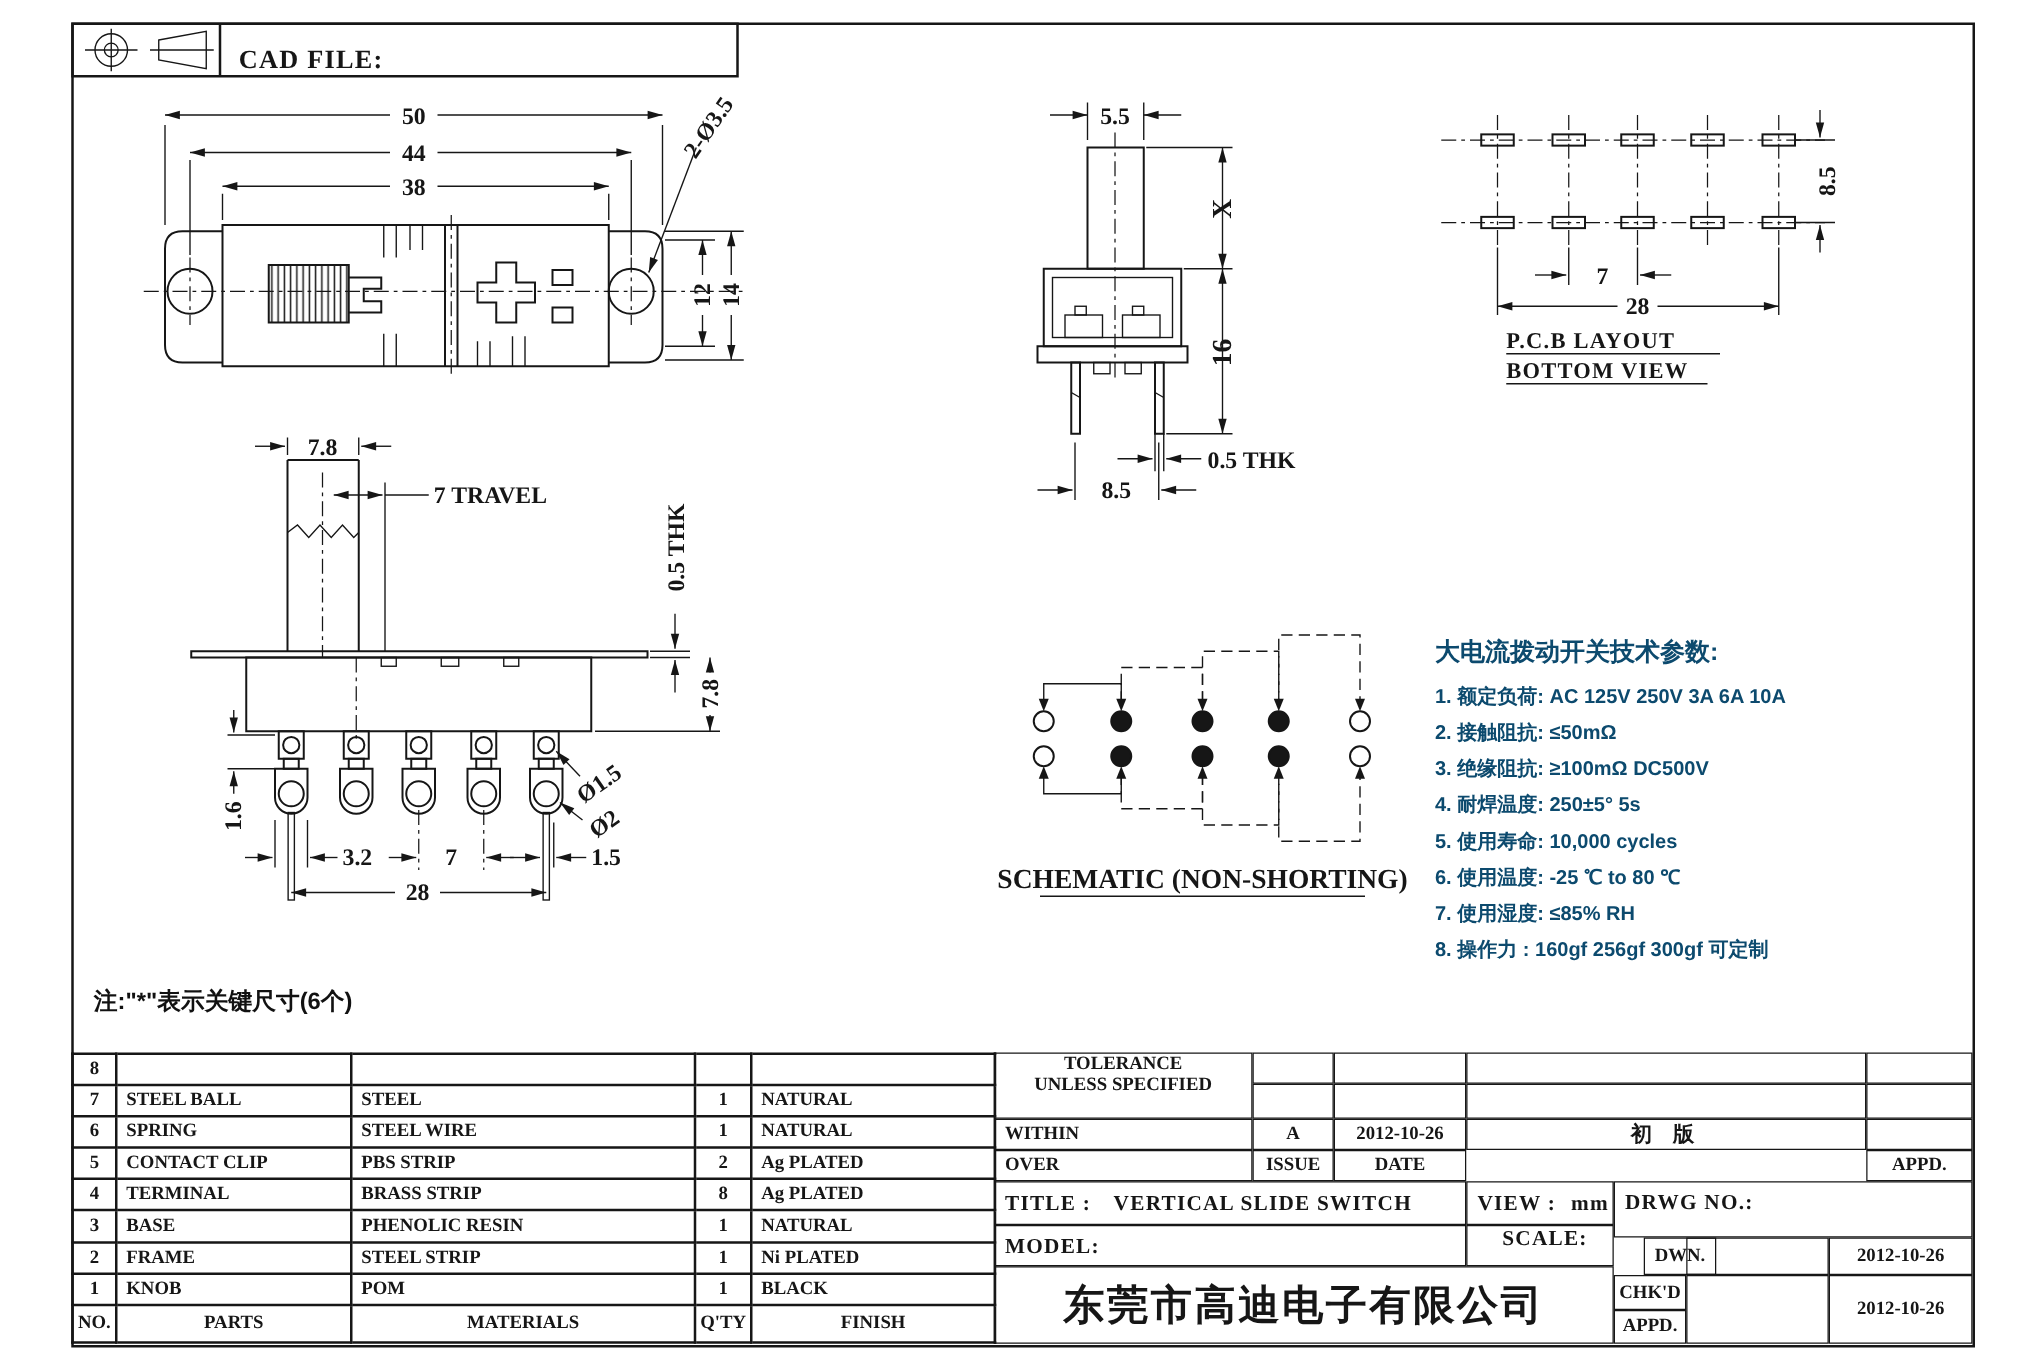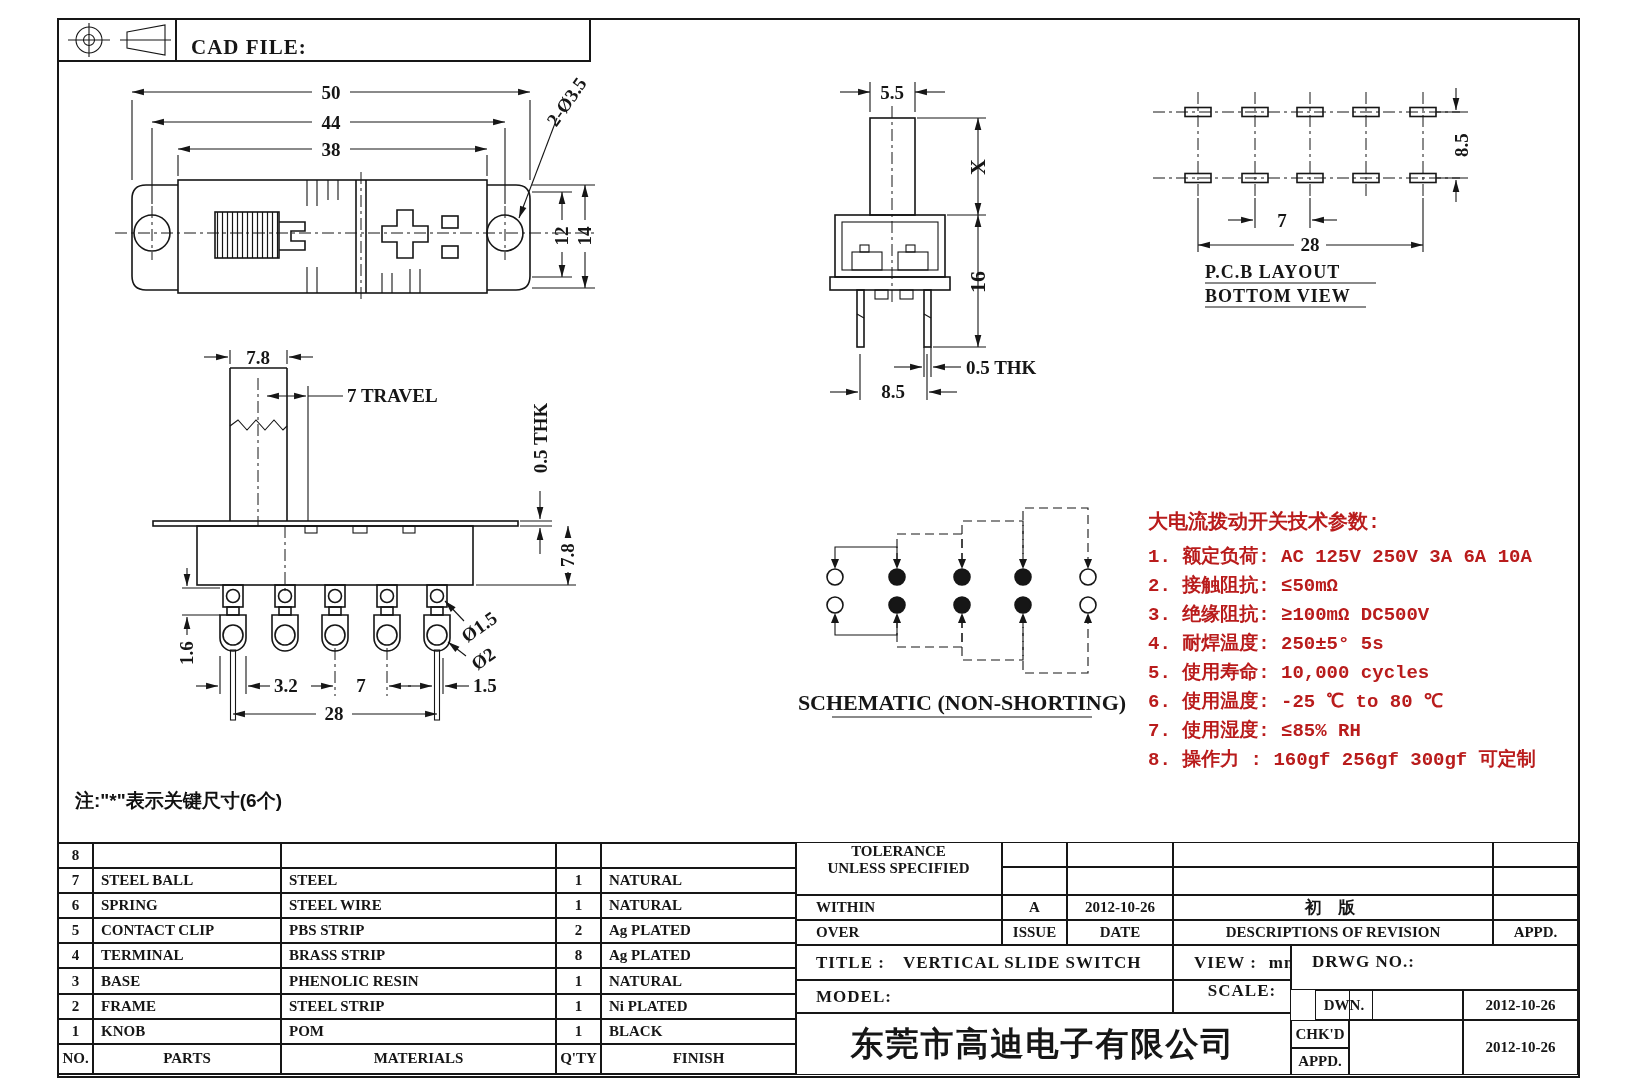--- a/index.html
+++ b/index.html
@@ -14,36 +14,36 @@
   svg{position:absolute;overflow:visible;}
   .ln{stroke:#161616;fill:none;stroke-width:1.6;}
   .thin{stroke:#161616;fill:none;stroke-width:1.1;}
   .dd{stroke:#161616;fill:none;stroke-width:1;stroke-dasharray:12 4 3 4;}
   .dash{stroke-dasharray:9 5;}
   .dt{font:bold 19px "Liberation Serif",serif;fill:#161616;}
   .dt2{font:bold 22px "Liberation Serif",serif;fill:#161616;}
   .cap{font:bold 18px "Liberation Serif",serif;fill:#161616;letter-spacing:1px;}
   .arrow{fill:#161616;stroke:none;}
   .specs{position:absolute;left:1148px;top:508px;width:445px;
-         font-family:Liberation Mono, monospace;font-weight:bold;color:#b91c1c;}
+         font-family:Liberation Sans, sans-serif;font-weight:bold;color:#0c4a6e;}
   .specs .t{font-size:20px;margin-bottom:8px;}
-  .specs .i{font-size:19px;line-height:29px;white-space:nowrap;}
+  .specs .i{font-size:16px;line-height:29px;white-space:nowrap;}
   .note{position:absolute;left:75px;top:788px;font-family:"Liberation Sans",sans-serif;
         font-weight:bold;font-size:19px;color:#111;}
   
   table.parts{position:absolute;left:57px;top:842px;width:738px;height:233px;
       border-collapse:collapse;table-layout:fixed;font:bold 15px "Liberation Serif",serif;color:#161616;}
   table.parts td{border:2px solid #161616;padding:0 0 0 7px;overflow:hidden;white-space:nowrap;}
   table.parts td.c{text-align:center;padding:0;}
   
   .tb{position:absolute;left:795px;top:842px;width:783px;height:233px;}
   .tc{position:absolute;border:1.7px solid #161616;box-sizing:border-box;display:flex;
       align-items:center;font:bold 15px "Liberation Serif",serif;color:#161616;overflow:hidden;white-space:nowrap;}
   .tc.center{justify-content:center;}
-  .tc.pl{padding-left:20px;}
+  .tc.pl{padding-left:8px;}
   .company{font-family:"Liberation Sans",sans-serif;font-size:33px;font-weight:bold;letter-spacing:2px;}
   .cjk{font-family:"Liberation Sans",sans-serif;font-size:17px;letter-spacing:6px;}
   .ttl{font-size:17px;letter-spacing:1px;}
 </style>
 </head>
 <body>
 
 <div class="sheet">
 
   <div class="frame"></div>
@@ -440,21 +440,20 @@
     <div class="tc" style="left:207px;top:25px;width:65px;height:28px;"></div>
     <div class="tc center" style="left:207px;top:53px;width:65px;height:25px;">A</div>
     <div class="tc center" style="left:207px;top:78px;width:65px;height:25px;">ISSUE</div>
     <div class="tc" style="left:272px;top:0;width:106px;height:25px;"></div>
     <div class="tc" style="left:272px;top:25px;width:106px;height:28px;"></div>
     <div class="tc center" style="left:272px;top:53px;width:106px;height:25px;">2012-10-26</div>
     <div class="tc center" style="left:272px;top:78px;width:106px;height:25px;">DATE</div>
     <div class="tc" style="left:378px;top:0;width:320px;height:25px;"></div>
     <div class="tc" style="left:378px;top:25px;width:320px;height:28px;"></div>
     <div class="tc center cjk" style="left:378px;top:53px;width:320px;height:25px;">初  版</div>
-    <div class="tc center" style="left:378px;top:78px;width:320px;height:25px;">DESCRIPTIONS OF REVISION</div>
     <div class="tc" style="left:698px;top:0;width:85px;height:25px;"></div>
     <div class="tc" style="left:698px;top:25px;width:85px;height:28px;"></div>
     <div class="tc" style="left:698px;top:53px;width:85px;height:25px;"></div>
     <div class="tc center" style="left:698px;top:78px;width:85px;height:25px;">APPD.</div>
 
     <div class="tc pl ttl" style="left:0;top:103px;width:378px;height:35px;gap:18px;">
       <span>TITLE :</span>
       <span>VERTICAL SLIDE SWITCH</span>
     </div>
     <div class="tc pl ttl" style="left:378px;top:103px;width:118px;height:35px;gap:12px;">

